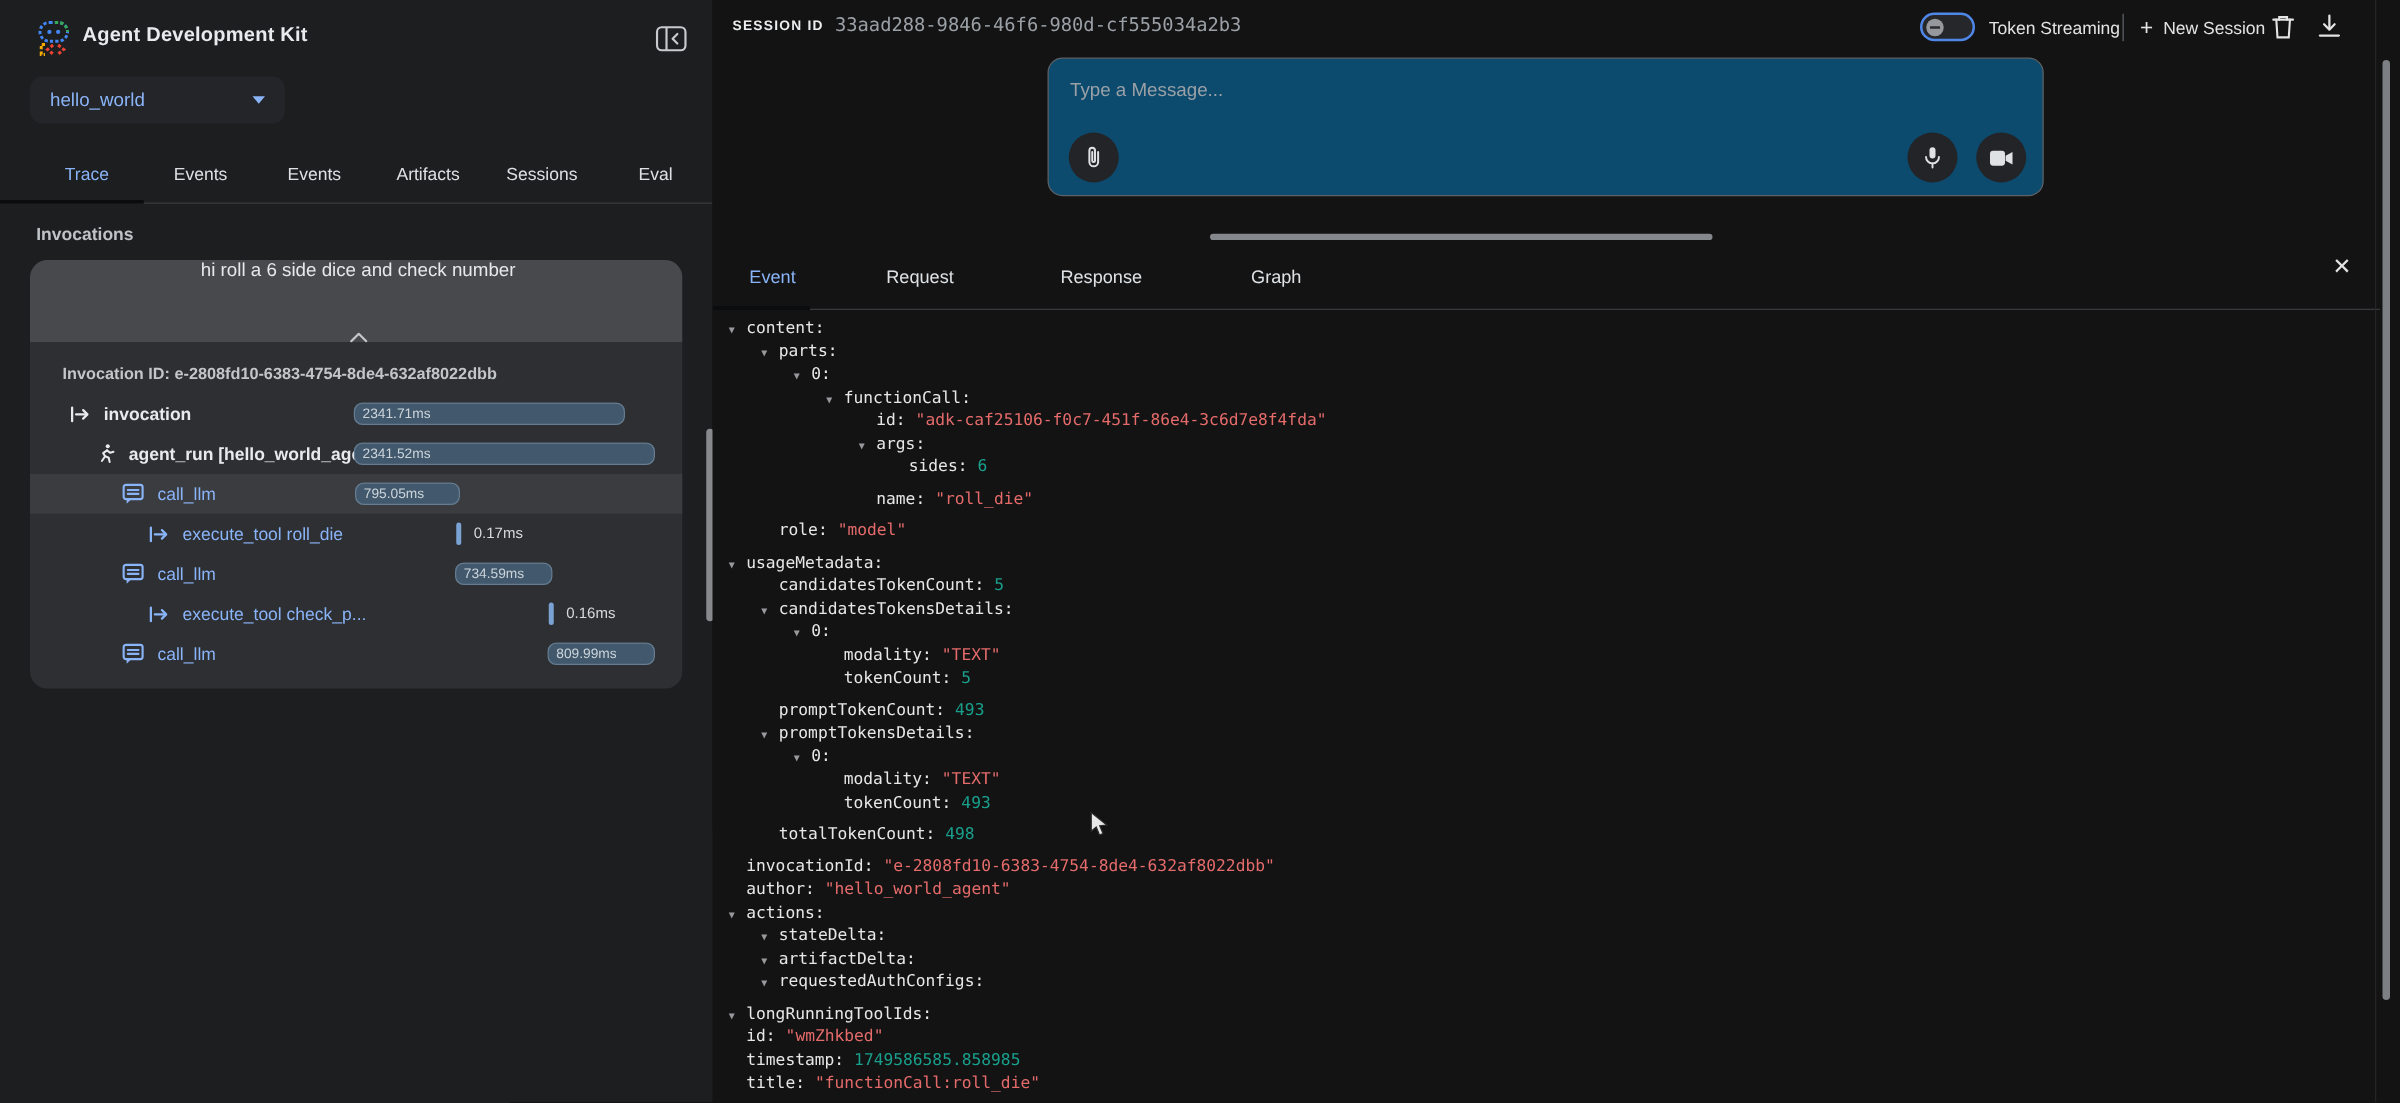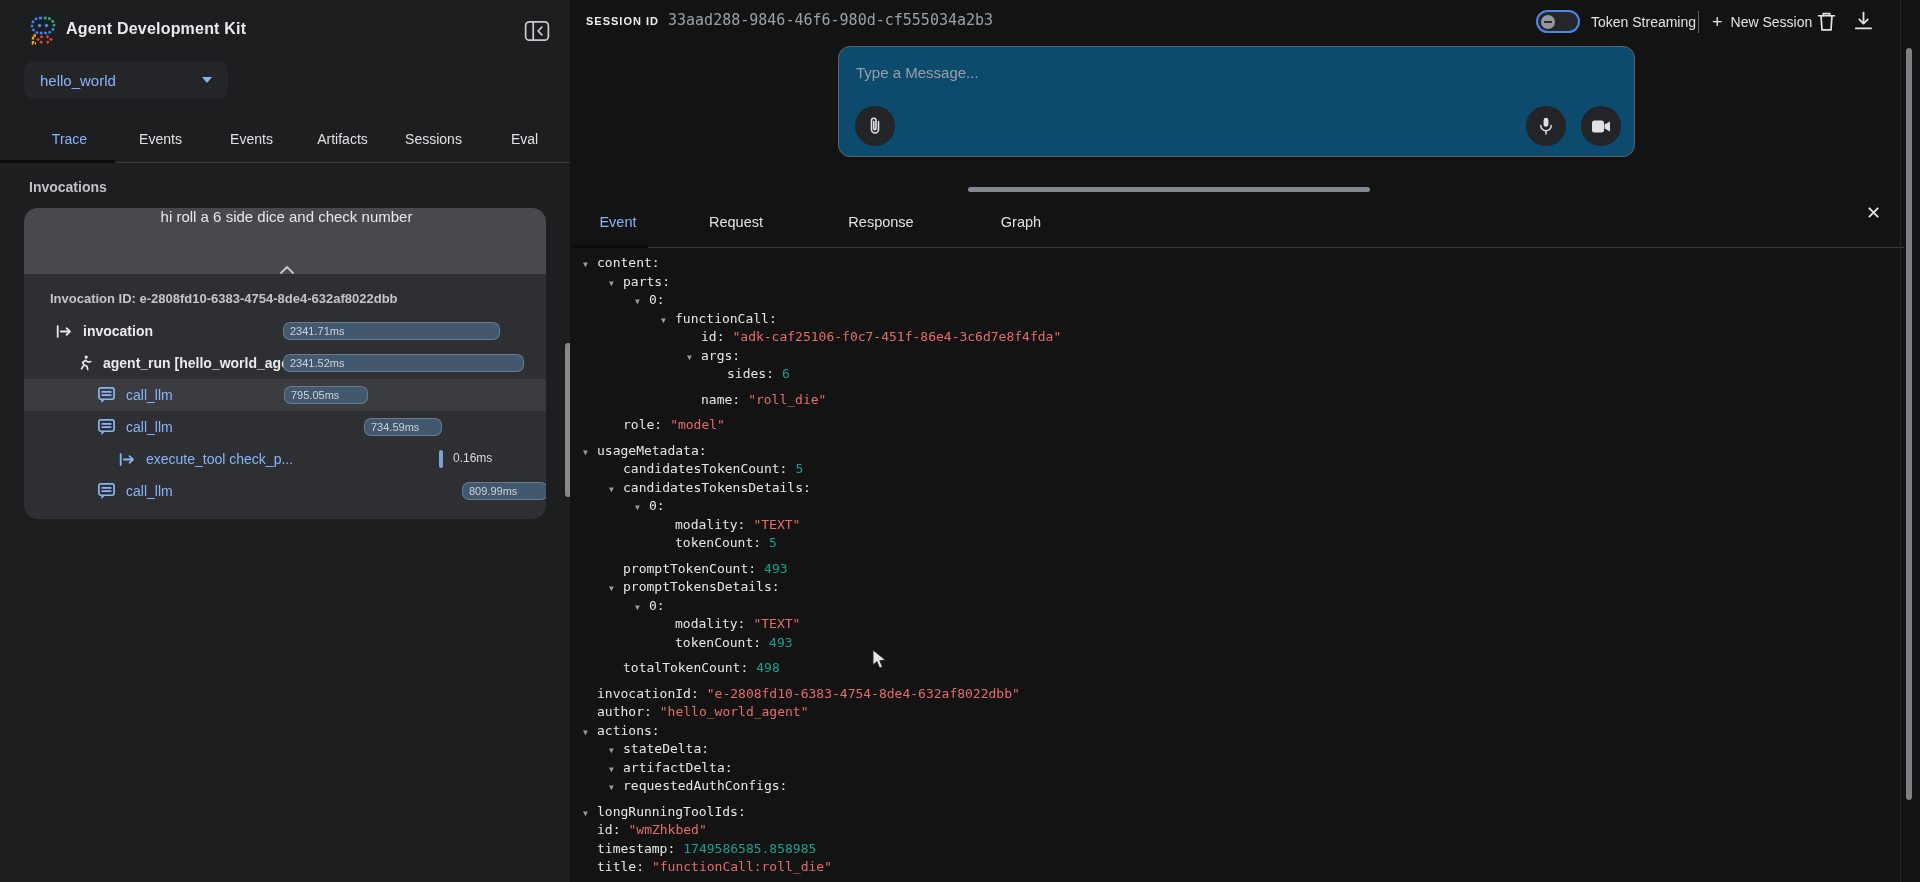--- a/index.html
+++ b/index.html
@@ -176,20 +176,32 @@
                 <svg width="19" height="18" viewBox="0 0 20 19" fill="none" stroke="currentColor" stroke-width="1.8">
                   <rect x="2" y="2" width="16" height="12" rx="2"></rect>
                   <path d="M4.5 14v4l4.2-4" fill="currentColor" stroke="none"></path>
                   <path d="M5.5 6.3h9" stroke-linecap="round"></path>
                   <path d="M5.5 9.6h9" stroke-linecap="round"></path>
                 </svg>
               </span>
               <span class="span-label">call_llm</span>
               <div class="bar-pill" style="left: 260px; width: 84px;">795.05ms</div>
             </div>
+            <div class="trace-row tone-blue" style="padding-left: 94px;">
+              <span class="span-icon">
+                <svg width="18" height="15" viewBox="0 0 20 16" fill="none" stroke="currentColor" stroke-width="2" stroke-linecap="round" stroke-linejoin="round">
+                  <path d="M3 2v12"></path>
+                  <path d="M6.5 8h9.5"></path>
+                  <path d="M12.8 4.2L16.6 8l-3.8 3.8"></path>
+                </svg>
+              </span>
+              <span class="span-label">execute_tool roll_die</span>
+              <div class="bar-tick" style="left: 341px;"></div>
+              <div class="tick-label" style="left: 355px;">0.17ms</div>
+            </div>
             <div class="trace-row tone-blue" style="padding-left: 73px;">
               <span class="span-icon">
                 <svg width="19" height="18" viewBox="0 0 20 19" fill="none" stroke="currentColor" stroke-width="1.8">
                   <rect x="2" y="2" width="16" height="12" rx="2"></rect>
                   <path d="M4.5 14v4l4.2-4" fill="currentColor" stroke="none"></path>
                   <path d="M5.5 6.3h9" stroke-linecap="round"></path>
                   <path d="M5.5 9.6h9" stroke-linecap="round"></path>
                 </svg>
               </span>
               <span class="span-label">call_llm</span>
@@ -210,21 +222,21 @@
             <div class="trace-row tone-blue" style="padding-left: 73px;">
               <span class="span-icon">
                 <svg width="19" height="18" viewBox="0 0 20 19" fill="none" stroke="currentColor" stroke-width="1.8">
                   <rect x="2" y="2" width="16" height="12" rx="2"></rect>
                   <path d="M4.5 14v4l4.2-4" fill="currentColor" stroke="none"></path>
                   <path d="M5.5 6.3h9" stroke-linecap="round"></path>
                   <path d="M5.5 9.6h9" stroke-linecap="round"></path>
                 </svg>
               </span>
               <span class="span-label">call_llm</span>
-              <div class="bar-pill" style="left: 414px; width: 86px; margin-left: 24px;">809.99ms</div>
+              <div class="bar-pill" style="left: 414px; width: 86px;">809.99ms</div>
             </div>
           </div>
       </div>
     </div>
 
     <div class="side-scrollbar"></div>
   </div>
 
   <div class="main">
 

